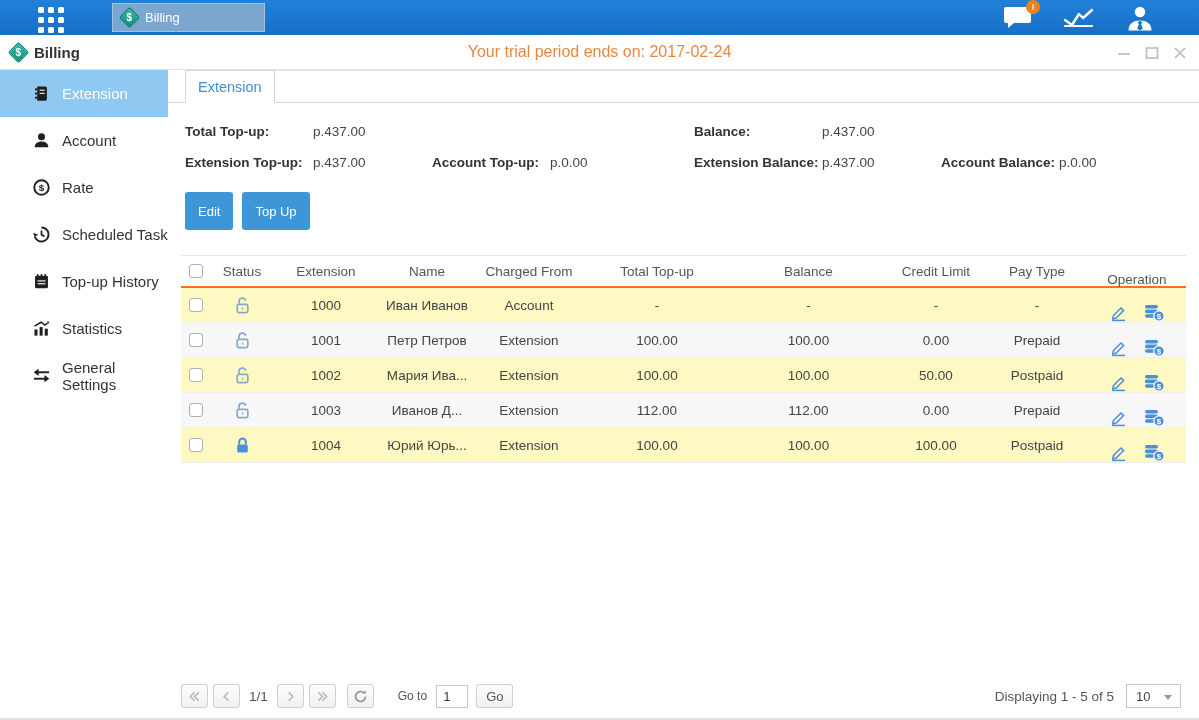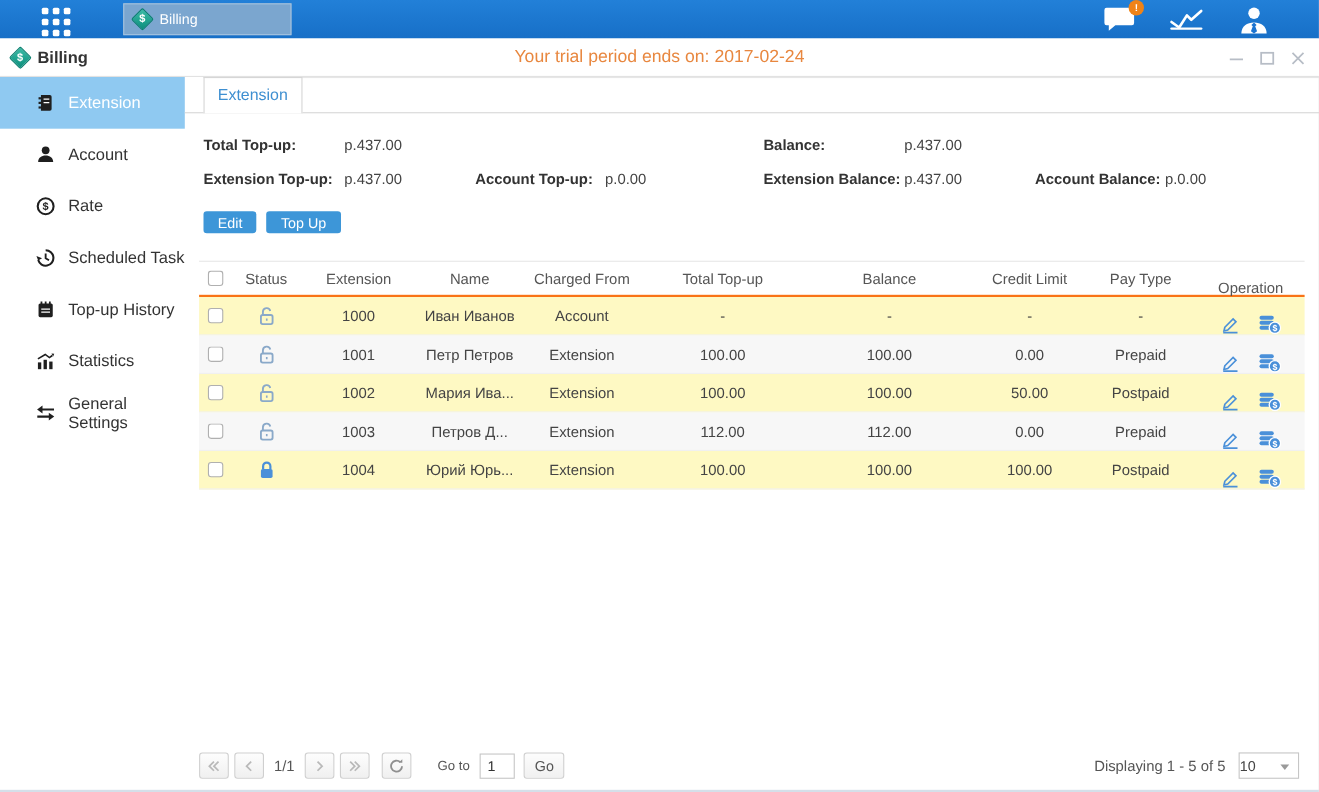--- a/index.html
+++ b/index.html
@@ -41,21 +41,21 @@
   .strip-rest { flex:1; border-top:1px solid #e6e6e6; }
 
   .summary { display:flex; padding:13px 0 0 17px; }
   .sum-half { width:509px; }
   .sum-half.right { flex:1; }
   .sum-row { height:31px; display:flex; align-items:center; font-size:13.5px; color:#444; }
   .sum-label { font-weight:bold; color:#333; }
   .lw1 { width:128px; } .vw1 { width:119px; } .lw2 { width:118px; }
 
   .btn-row { display:flex; gap:9px; margin:14px 0 0 17px; }
-  .btn { background:#3d96d8; color:#fff; font-size:13px; border:none; border-radius:3px; height:20px; padding:0 13px; cursor:pointer; font-family:"Liberation Sans",sans-serif; }
+  .btn { background:#3d96d8; color:#fff; font-size:13px; border:none; border-radius:3px; height:38px; padding:0 13px; cursor:pointer; font-family:"Liberation Sans",sans-serif; }
 
   
   .table { margin:25px 0 0 13px; width:1005px; }
   .thead, .trow { display:flex; align-items:center; }
   .thead { height:33px; border-top:1px solid #e6e6e6; border-bottom:2px solid #f97316; color:#555; font-size:13.5px; }
   .trow { height:35px; border-bottom:1px solid #f0f0f0; font-size:13.5px; color:#444; background:#fef9c3; }
   .tbody .trow:nth-child(even) { background:#f7f7f7; }
   .cell { display:flex; align-items:center; justify-content:center; overflow:hidden; white-space:nowrap; }
   .c-cb{width:30px}.c-status{width:62px}.c-ext{width:106px}.c-name{width:96px}.c-charged{width:108px}
   .c-topup{width:148px}.c-balance{width:155px}.c-credit{width:100px}.c-paytype{width:102px}
@@ -67,21 +67,21 @@
 
   
   .pager { display:flex; align-items:center; height:36px; margin:0 22px 6px 13px; }
   .pg-btn { width:27px; height:24px; background:linear-gradient(#fdfdfd,#f0f0f0); border:1px solid #cfcfcf; border-radius:3px; display:flex; align-items:center; justify-content:center; cursor:pointer; margin-right:5px; }
   .pg-ind { font-size:13.5px; color:#555; margin:0 9px 0 4px; }
   .goto-label { font-size:12px; color:#555; margin:0 9px 0 19px; }
   .goto-input { width:32px; height:23px; border:1px solid #c6c6c6; font-size:13px; color:#333; padding-left:6px; font-family:"Liberation Sans",sans-serif; }
   .go-btn { margin-left:8px; height:24px; padding:0 9px; background:linear-gradient(#fdfdfd,#f0f0f0); border:1px solid #cfcfcf; border-radius:3px; font-size:13px; color:#555; cursor:pointer; font-family:"Liberation Sans",sans-serif; }
   .pager-right { margin-left:auto; display:flex; align-items:center; gap:12px; }
   .displaying { font-size:13.5px; color:#555; }
-  .page-size { position:relative; width:55px; height:24px; border:1px solid #c6c6c6; background:#fff; display:flex; align-items:center; padding-left:0; font-size:13px; color:#444; cursor:pointer; }
+  .page-size { position:relative; width:55px; height:24px; border:1px solid #c6c6c6; background:#fff; display:flex; align-items:center; padding-left:9px; font-size:13px; color:#444; cursor:pointer; }
   .page-size .caret { position:absolute; right:8px; top:10px; width:0; height:0; border-left:4px solid transparent; border-right:4px solid transparent; border-top:5px solid #9a9a9a; }
 
   .bottom-edge { position:absolute; bottom:0; left:0; right:0; height:2px; background:#d5dfe9; }
 </style>
 </head>
 <body>
 
 <div class="screen">
 
   <div class="topbar">
@@ -411,21 +411,21 @@
                 <span class="checkbox"></span>
               </div>
     <div class="cell c-status">
   <svg width="17" height="19" viewBox="0 0 17 19">
     <path d="M5 8.4 V5.6 a3.4 3.4 0 0 1 6.7 -0.9" fill="none" stroke="#8aa9c9" stroke-width="1.7"></path>
     <rect x="3.2" y="8.4" width="10.6" height="8.2" rx="1.6" fill="none" stroke="#8aa9c9" stroke-width="1.7"></rect>
     <line x1="8.5" y1="11.6" x2="8.5" y2="13.6" stroke="#8aa9c9" stroke-width="1.5"></line>
   </svg>
 </div>
     <div class="cell c-ext">1003</div>
-    <div class="cell c-name">Петров Д...</div>
+    <div class="cell c-name">Иванов Д...</div>
     <div class="cell c-charged">Extension</div>
     <div class="cell c-topup">112.00</div>
     <div class="cell c-balance">112.00</div>
     <div class="cell c-credit">0.00</div>
     <div class="cell c-paytype">Prepaid</div>
     <div class="cell c-op">
       <span class="op-icon">
         <svg width="19" height="18" viewBox="0 0 19 18">
           <path d="M4.5 11.5 L12 4 l2.6 2.6 L7.1 14.1 l-3.4 0.8z" fill="none" stroke="#4a90d9" stroke-width="1.5"></path>
           <line x1="3" y1="16.4" x2="16" y2="16.4" stroke="#4a90d9" stroke-width="1.5"></line>

